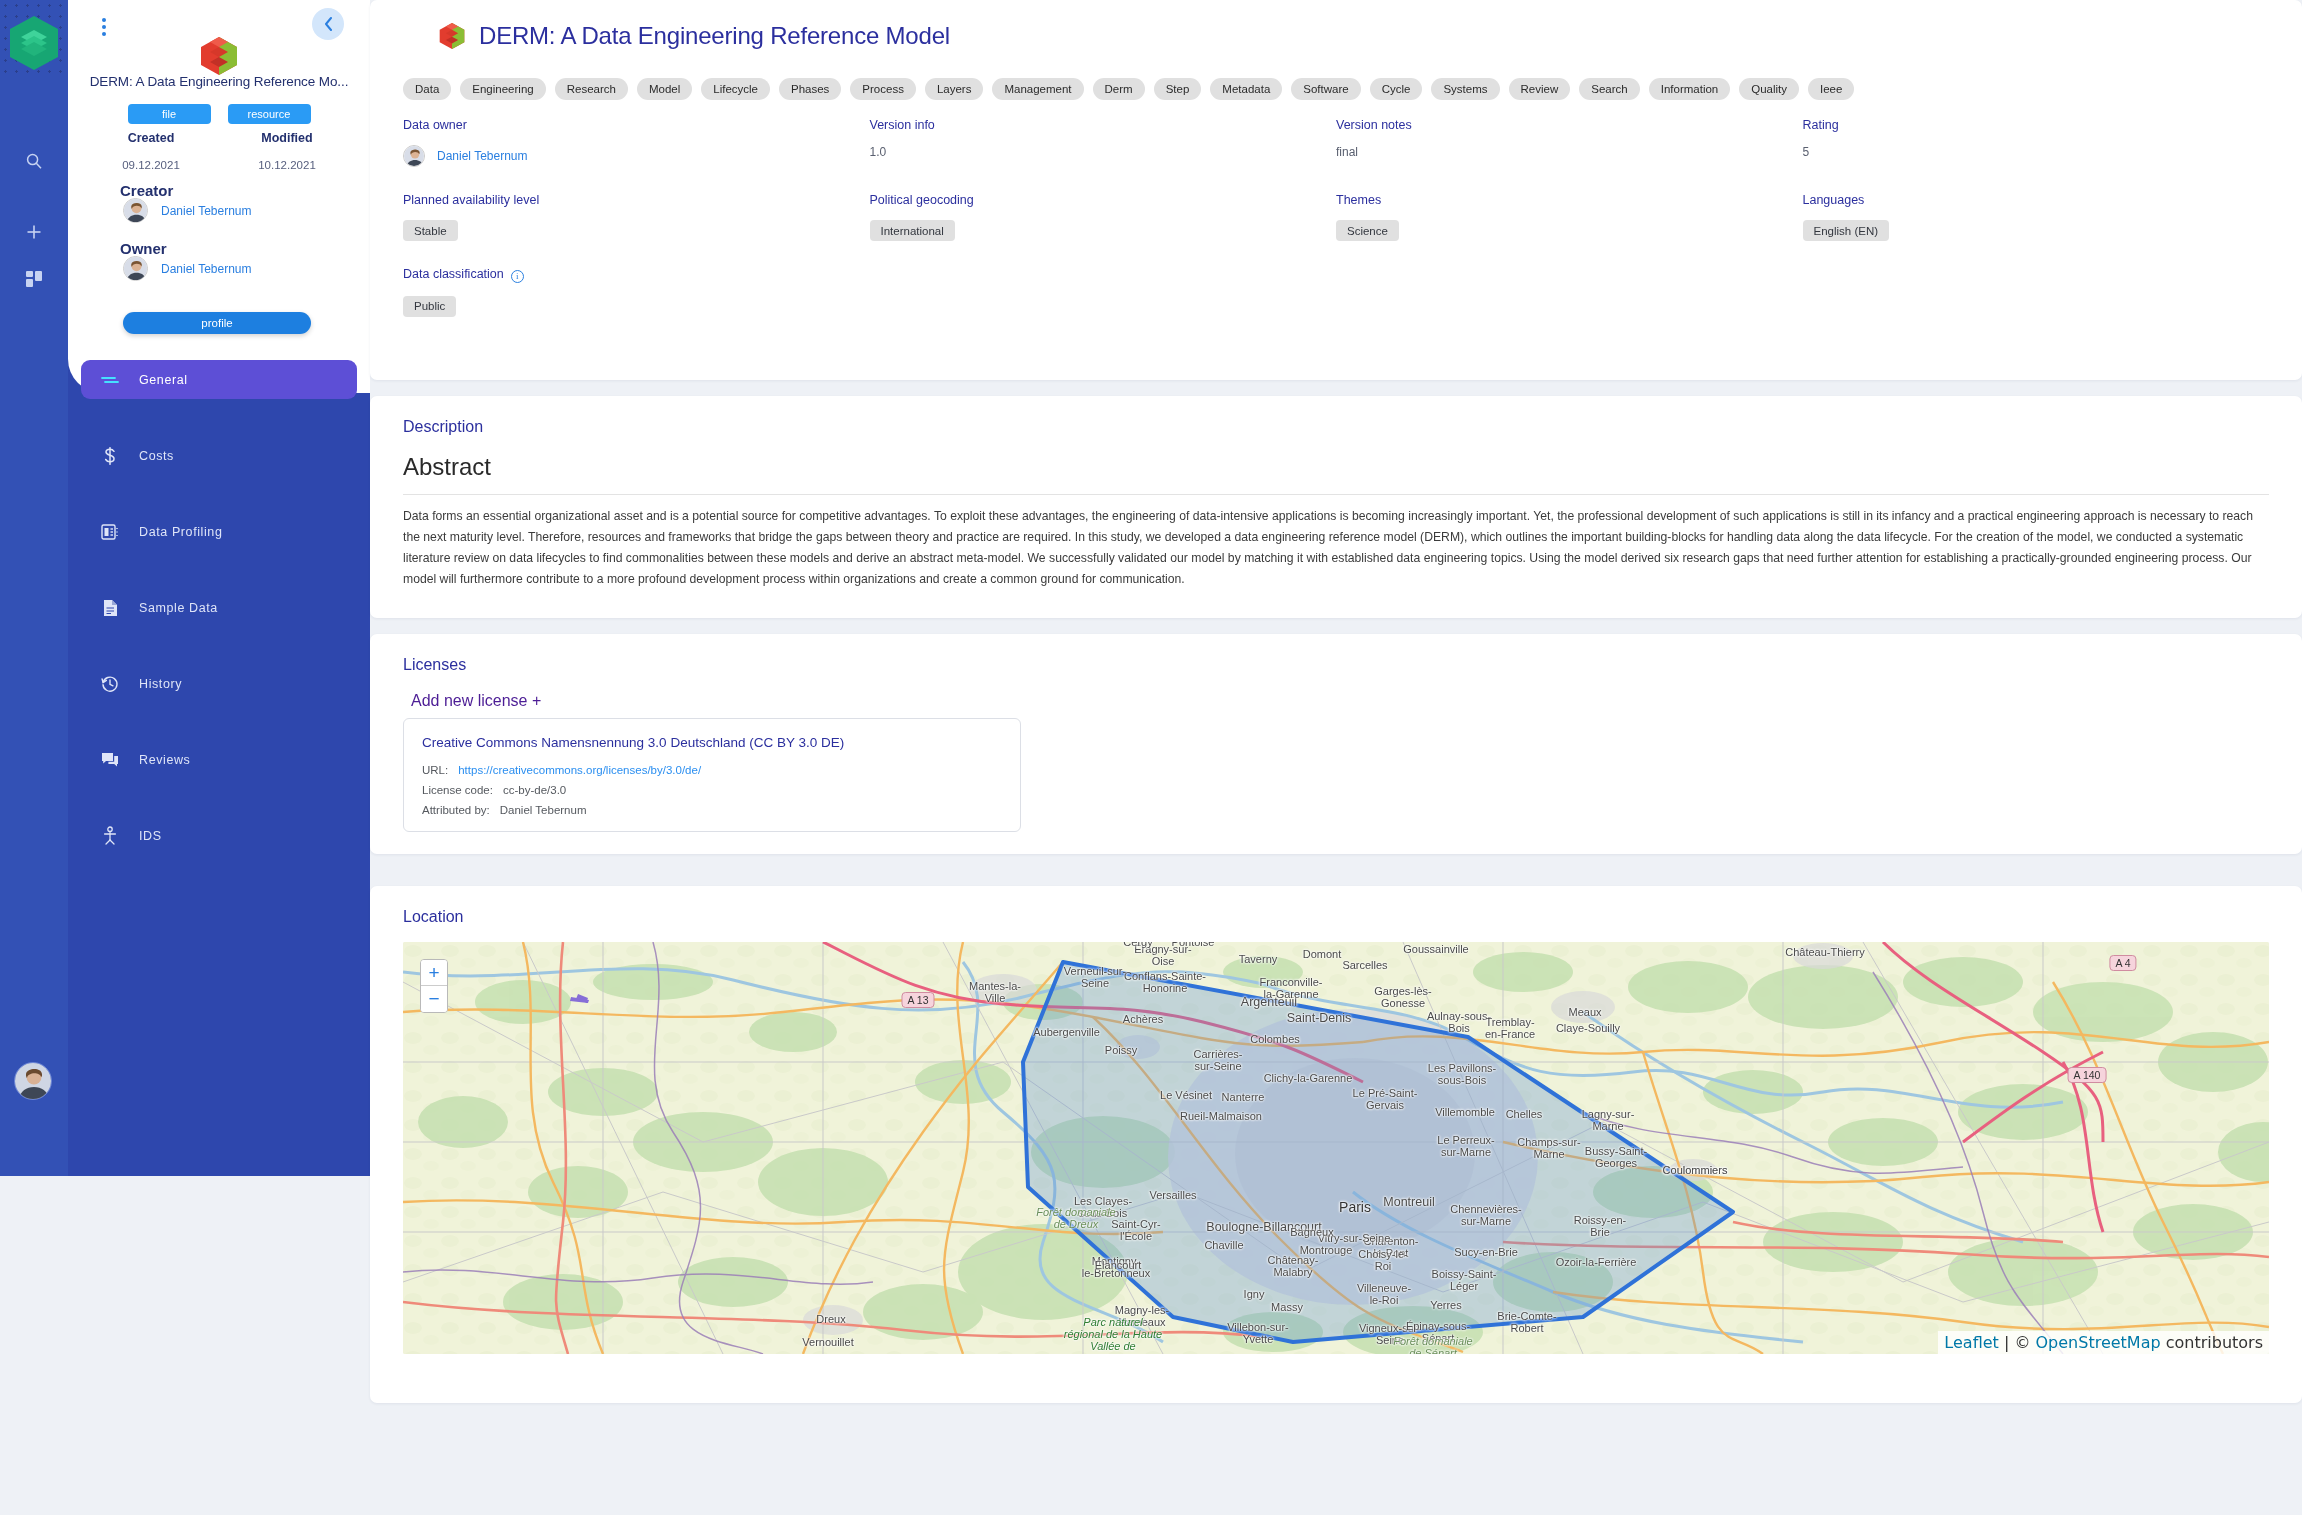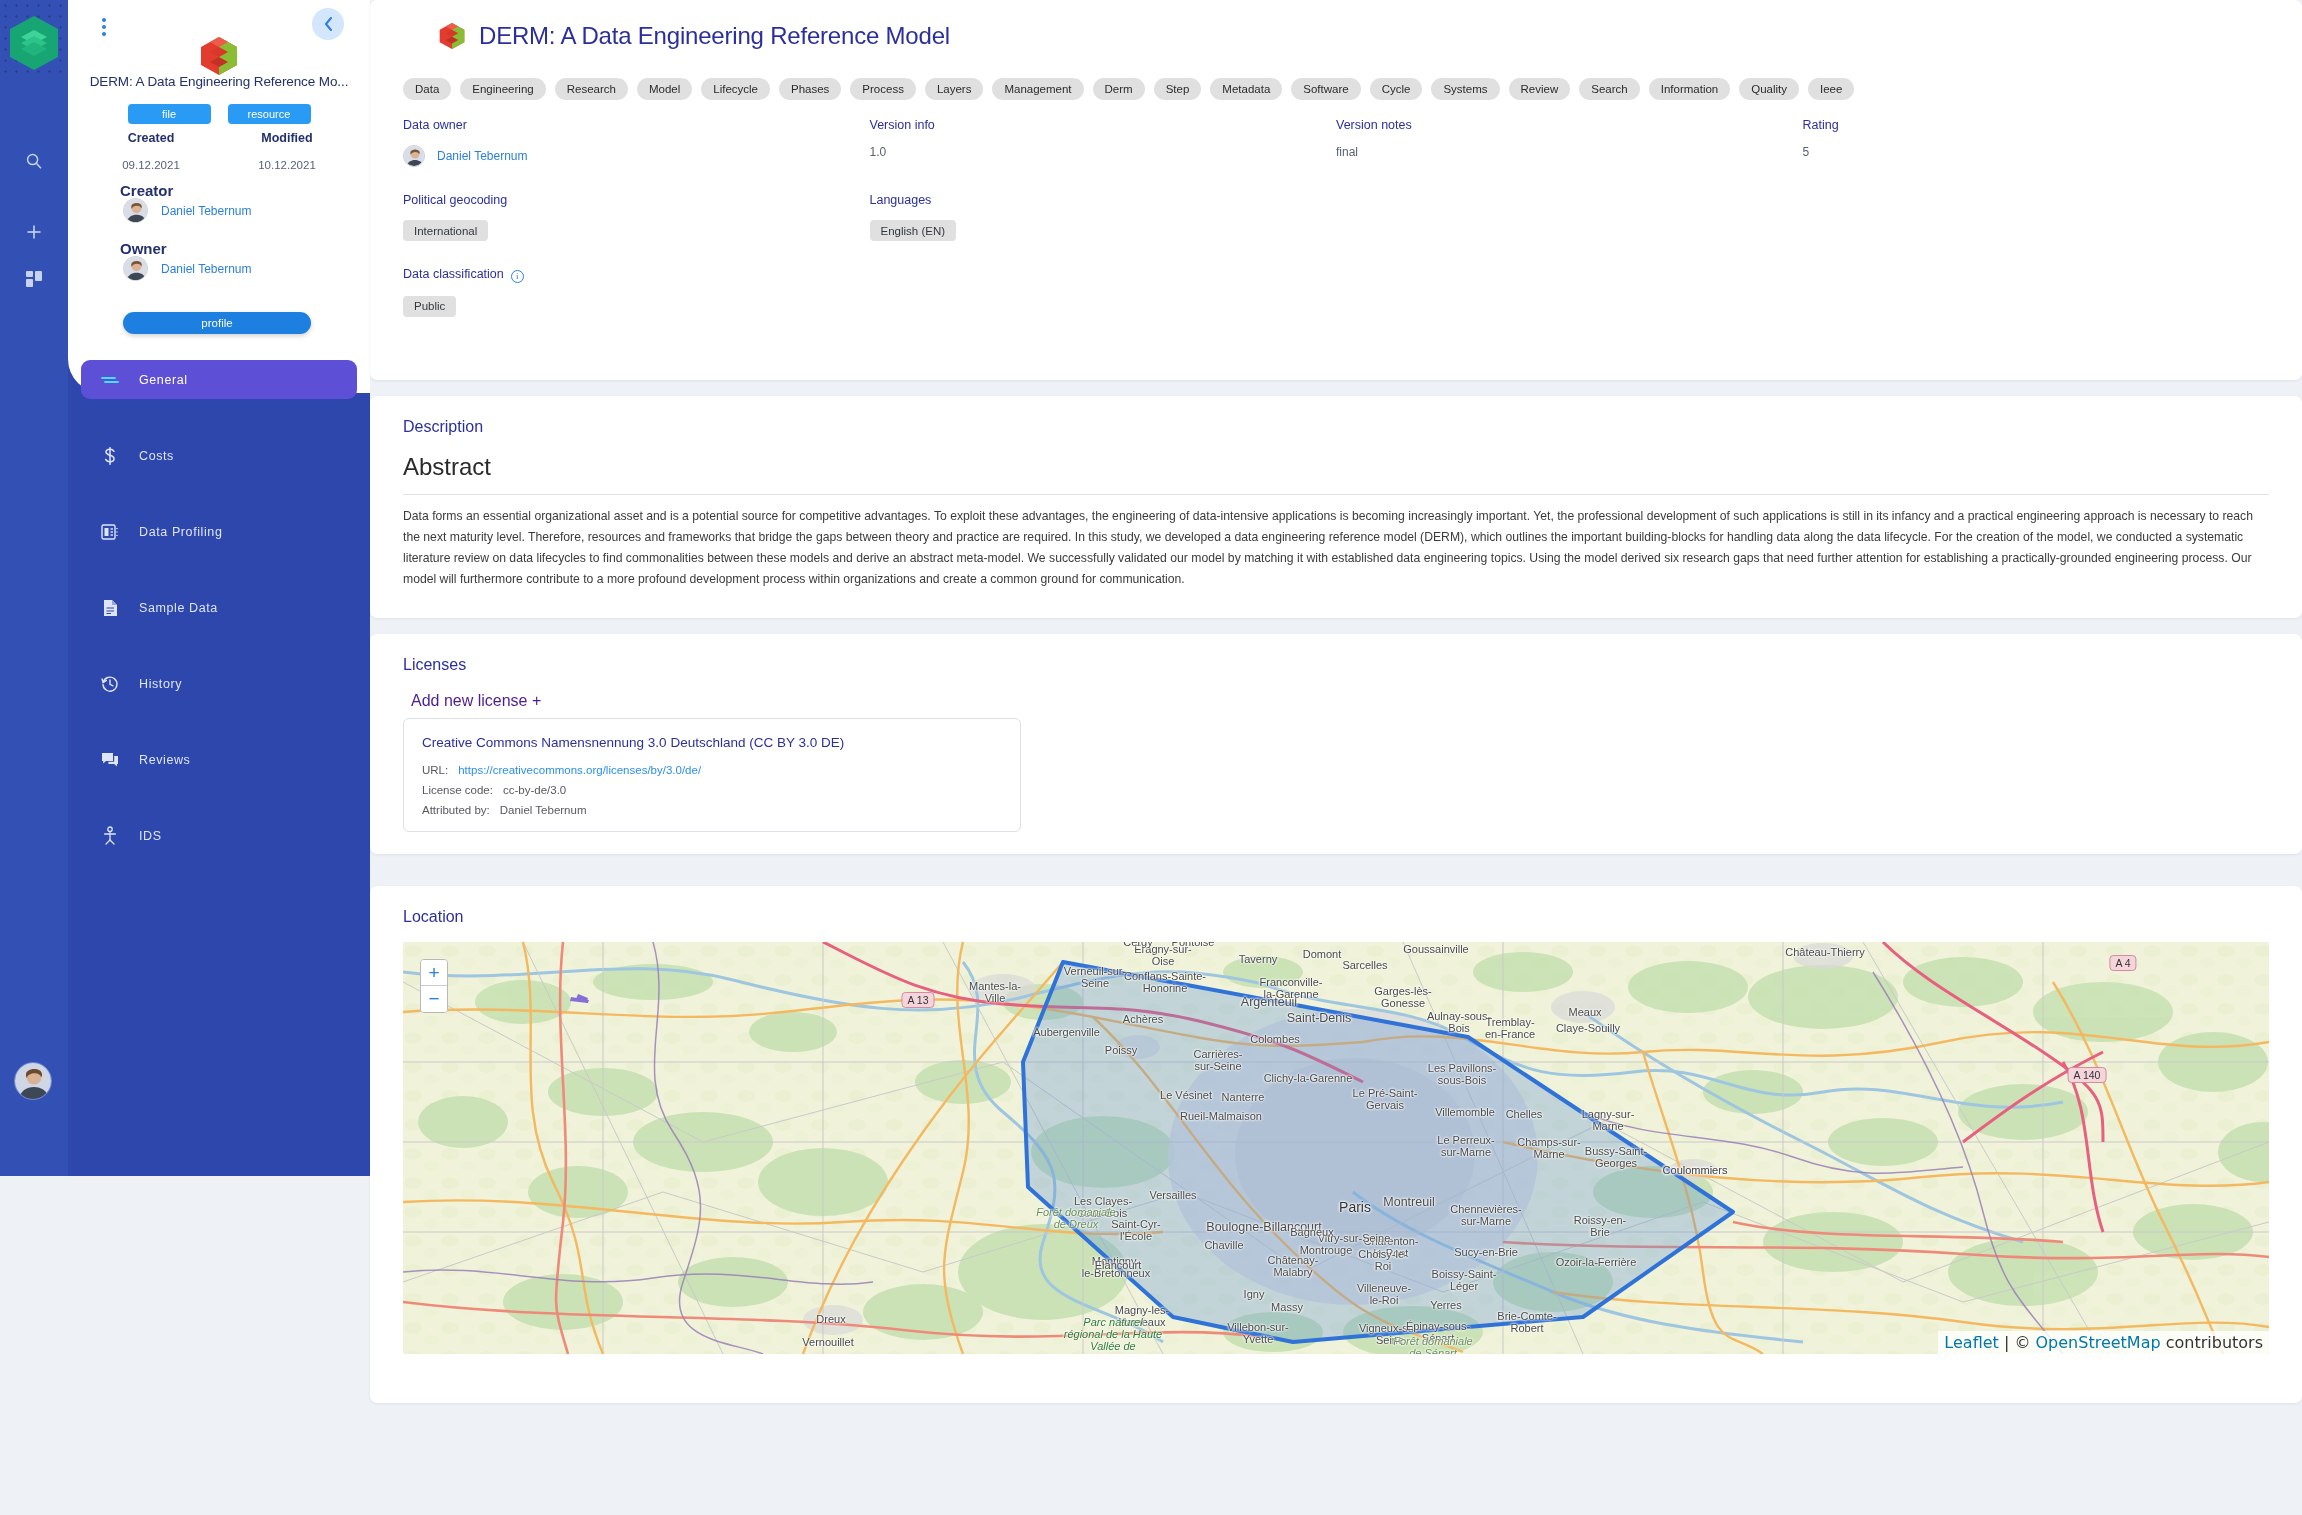--- a/index.html
+++ b/index.html
@@ -449,22 +449,30 @@
             <div class="meta-val">final</div>
           </div>
           <div class="meta-cell">
             <div class="meta-lbl">Rating</div>
             <div class="meta-val">5</div>
           </div>
         </div>
 
         <div class="meta-row" style="margin-top:26px">
           <div class="meta-cell">
+            <div class="meta-lbl">Planned availability level</div>
+            <div class="tagbox">Stable</div>
+          </div>
+          <div class="meta-cell">
             <div class="meta-lbl">Political geocoding</div>
             <div class="tagbox">International</div>
+          </div>
+          <div class="meta-cell">
+            <div class="meta-lbl">Themes</div>
+            <div class="tagbox">Science</div>
           </div>
           <div class="meta-cell">
             <div class="meta-lbl">Languages</div>
             <div class="tagbox">English (EN)</div>
           </div>
         </div>
 
         <div class="meta-row" style="margin-top:26px">
           <div class="meta-cell">
             <div class="meta-lbl">

